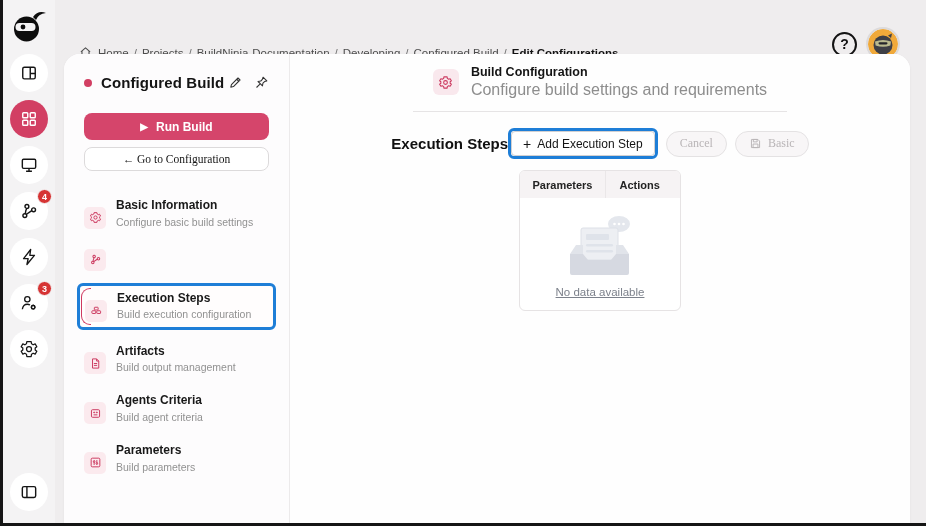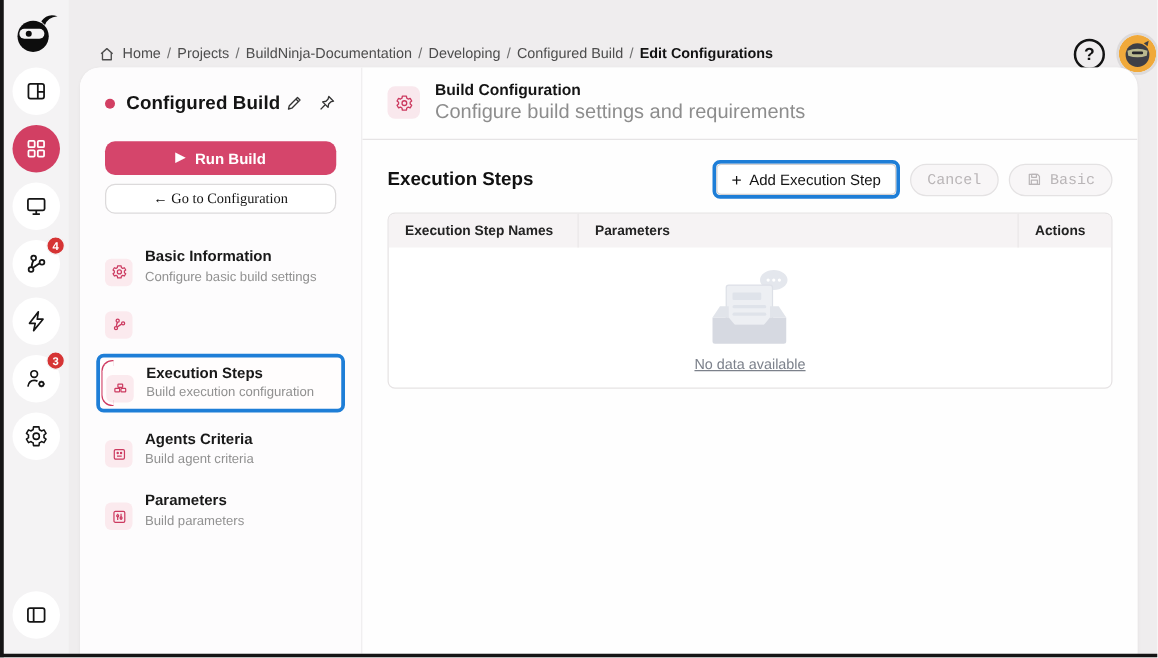--- a/index.html
+++ b/index.html
@@ -21,22 +21,22 @@
               align-items:center;justify-content:center;margin-bottom:8px;position:relative;cursor:pointer;}
   .nav-circle.active{background:#d23f63;}
   .nav-circle svg{display:block;}
   .badge{position:absolute;top:-3px;right:-4px;min-width:15px;height:15px;border-radius:50%;
          background:#d63434;color:#fff;font-size:9px;font-weight:bold;display:flex;
          align-items:center;justify-content:center;border:1px solid #f4f3f4;}
   .rail-spacer{flex:1;}
   .rail-bottom{margin-bottom:12px;}
 
   
-  .topbar{position:absolute;left:55px;top:16px;right:0;height:54px;display:flex;align-items:center;
-          padding:0 1px 0 24px;}
+  .topbar{position:absolute;left:55px;top:5px;right:0;height:54px;display:flex;align-items:flex-end;
+          padding:0 28px 0 24px;}
   .breadcrumb{display:flex;align-items:center;gap:5px;font-size:11.5px;color:#4d4d4d;}
   .breadcrumb .home-ic{display:flex;align-items:center;margin-right:1px;}
   .crumb{cursor:pointer;}
   .crumb.current{font-weight:bold;color:#121212;cursor:default;}
   .sep{color:#6e6e6e;}
   .topbar-right{margin-left:auto;display:flex;align-items:center;gap:11px;}
   .help-circle{width:25px;height:25px;border:2.4px solid #131313;border-radius:50%;
                display:flex;align-items:center;justify-content:center;font-weight:bold;
                font-size:14px;color:#131313;cursor:pointer;background:transparent;padding-bottom:1px;}
   .avatar{width:30px;height:30px;border-radius:50%;overflow:hidden;cursor:pointer;box-shadow:0 0 0 2px #dcdadb;}
@@ -68,38 +68,38 @@
   .menu-item.active{border:3px solid #1e7ed7;padding:5px 5px;margin-bottom:7px;background:#fffdfd;}
   .menu-item.active::before{content:"";position:absolute;left:1px;top:2px;bottom:2px;width:9px;
              border:1.6px solid #cf3960;border-right:none;border-radius:9px 0 0 9px;}
   .mi-icon{width:22px;height:22px;border-radius:5px;background:#fbeaee;display:flex;flex:none;
            align-items:center;justify-content:center;margin-top:1px;}
   .mi-text{min-width:0;}
   .mi-title{font-size:12px;font-weight:bold;color:#191919;line-height:1.3;}
   .mi-sub{font-size:10.5px;color:#919191;line-height:1.35;margin-top:1px;}
 
   
-  .main{flex:1;display:flex;flex-direction:column;min-width:0;background:#fefefe;}
+  .main{flex:1;display:flex;flex-direction:column;min-width:0;background:#fefefe;align-items:center;}
   .main-header{display:flex;align-items:center;gap:12px;padding:11px 20px 12px;border-bottom:1px solid #e6e4e5;}
   .mh-icon{width:26px;height:26px;border-radius:6px;background:#f9e8ed;display:flex;
            align-items:center;justify-content:center;flex:none;}
   .mh-title{font-size:12.5px;font-weight:bold;color:#141414;}
   .mh-sub{font-size:16px;color:#8d8d8d;margin-top:2px;}
 
   .section-row{display:flex;align-items:center;padding:16px 20px 11px;}
   .section-title{font-size:15px;font-weight:bold;color:#111;}
   .actions{margin-left:auto;display:flex;align-items:center;gap:8px;}
   .add-highlight{border:3px solid #1e7ed7;border-radius:6px;}
   .add-btn{background:#fff;border:1px solid #d2d0d1;border-radius:4px;height:25px;padding:0 11px;
            font-size:12px;color:#141414;display:flex;align-items:center;gap:6px;cursor:pointer;
            font-family:inherit;font-weight:500;}
   .add-btn .plus{font-size:14px;font-weight:400;line-height:1;}
   .btn-disabled{background:#f8f6f7;border:1px solid #e4e2e3;color:#b9b5b7;height:26px;
                 border-radius:13px;padding:0 13px;font-size:12px;display:flex;align-items:center;
-                gap:6px;font-family:Liberation Mono, monospace;cursor:default;}
+                gap:6px;font-family:Liberation Serif, serif;cursor:default;}
 
   .table{margin:0 20px;border:1px solid #e6e3e4;border-radius:6px;overflow:hidden;background:#fff;}
   .thead{display:flex;background:#f6f3f4;height:27px;align-items:stretch;font-size:11px;
          font-weight:bold;color:#232323;}
   .th{display:flex;align-items:center;padding:0 13px;}
   .th-1{width:152px;border-right:1px solid #eae7e8;}
   .th-2{flex:1;border-right:1px solid #eae7e8;}
   .th-3{width:74px;}
   .tbody{height:112px;display:flex;flex-direction:column;align-items:center;justify-content:center;}
   .empty-text{font-size:11.5px;color:#7c818b;margin-top:5px;text-decoration:underline;}
@@ -279,20 +279,33 @@
             <rect x="12.5" y="12.5" width="7" height="5" rx="1"></rect>
             <rect x="8" y="6" width="7" height="5" rx="1"></rect>
           </svg>
         </span>
         <span class="mi-text">
           <div class="mi-title">Execution Steps</div>
           <div class="mi-sub">Build execution configuration</div>
         </span>
       </div>
 
+      <div class="menu-item">
+        <span class="mi-icon">
+          <svg viewBox="0 0 24 24" width="13" height="13" fill="none" stroke="#cc3a60" stroke-width="1.8" stroke-linejoin="round">
+            <path d="M6.5 3.5 h7.5 l4 4 V20.5 h-11.5 z"></path>
+            <path d="M14 3.5 v4 h4"></path>
+            <path d="M9 12 h6 M9 15.5 h6"></path>
+          </svg>
+        </span>
+        <span class="mi-text">
+          <div class="mi-title">Artifacts</div>
+          <div class="mi-sub">Build output management</div>
+        </span>
+      </div>
 
       <div class="menu-item">
         <span class="mi-icon">
           <svg viewBox="0 0 24 24" width="13" height="13" fill="none" stroke="#cc3a60" stroke-width="1.8">
             <rect x="4.5" y="5" width="15" height="14" rx="2"></rect>
             <circle cx="9.5" cy="10" r="0.9" fill="#cc3a60"></circle>
             <circle cx="14.5" cy="10" r="0.9" fill="#cc3a60"></circle>
             <path d="M8.5 14.5 h7"></path>
           </svg>
         </span>
@@ -351,21 +364,20 @@
             <rect x="8" y="4.5" width="7" height="4.5"></rect>
             <rect x="7.5" y="13" width="9" height="6.5"></rect>
           </svg>
           <span>Basic</span>
         </button>
       </span>
     </div>
 
     <div class="table">
       <div class="thead">
-        <span class="th th-1">Execution Step Names</span>
         <span class="th th-2">Parameters</span>
         <span class="th th-3">Actions</span>
       </div>
       <div class="tbody">
         <svg viewBox="0 0 90 70" width="90" height="70">
           <ellipse cx="64" cy="13" rx="11" ry="8" fill="#e4e7ed"></ellipse>
           <path d="M55 18 l-3 5 6 -2 z" fill="#e4e7ed"></path>
           <circle cx="59.5" cy="13" r="1.3" fill="#fff"></circle>
           <circle cx="64" cy="13" r="1.3" fill="#fff"></circle>
           <circle cx="68.5" cy="13" r="1.3" fill="#fff"></circle>

